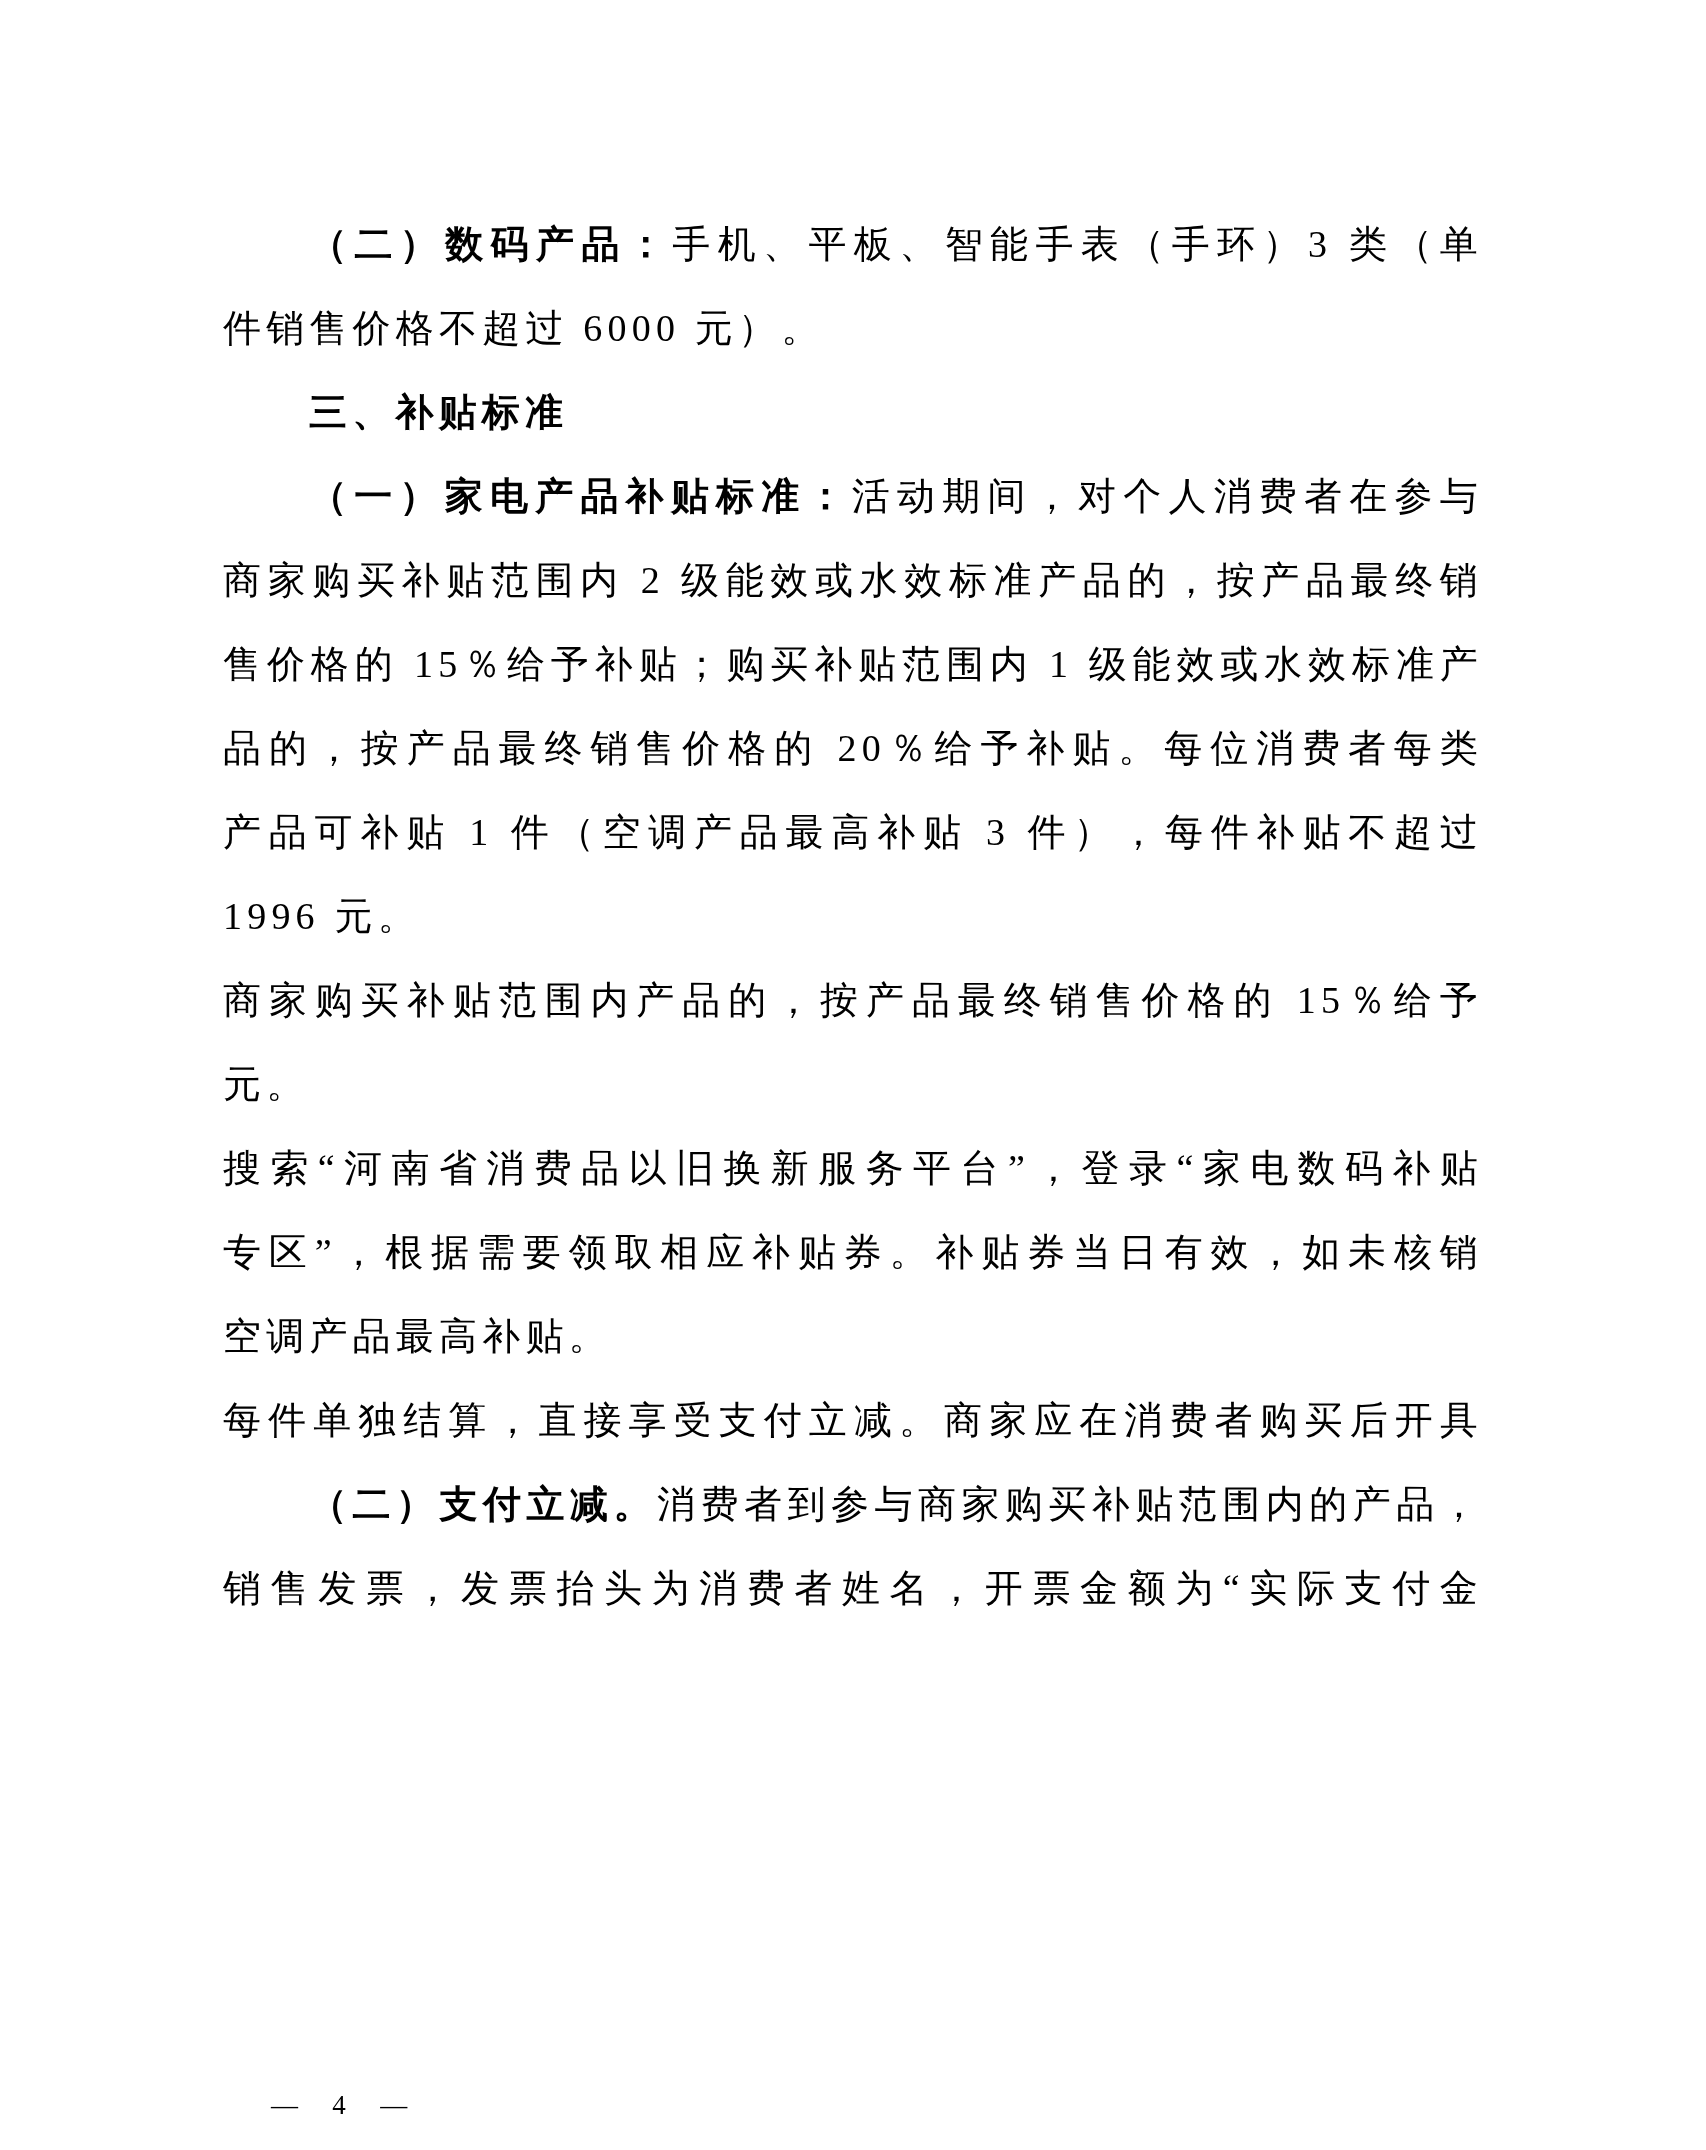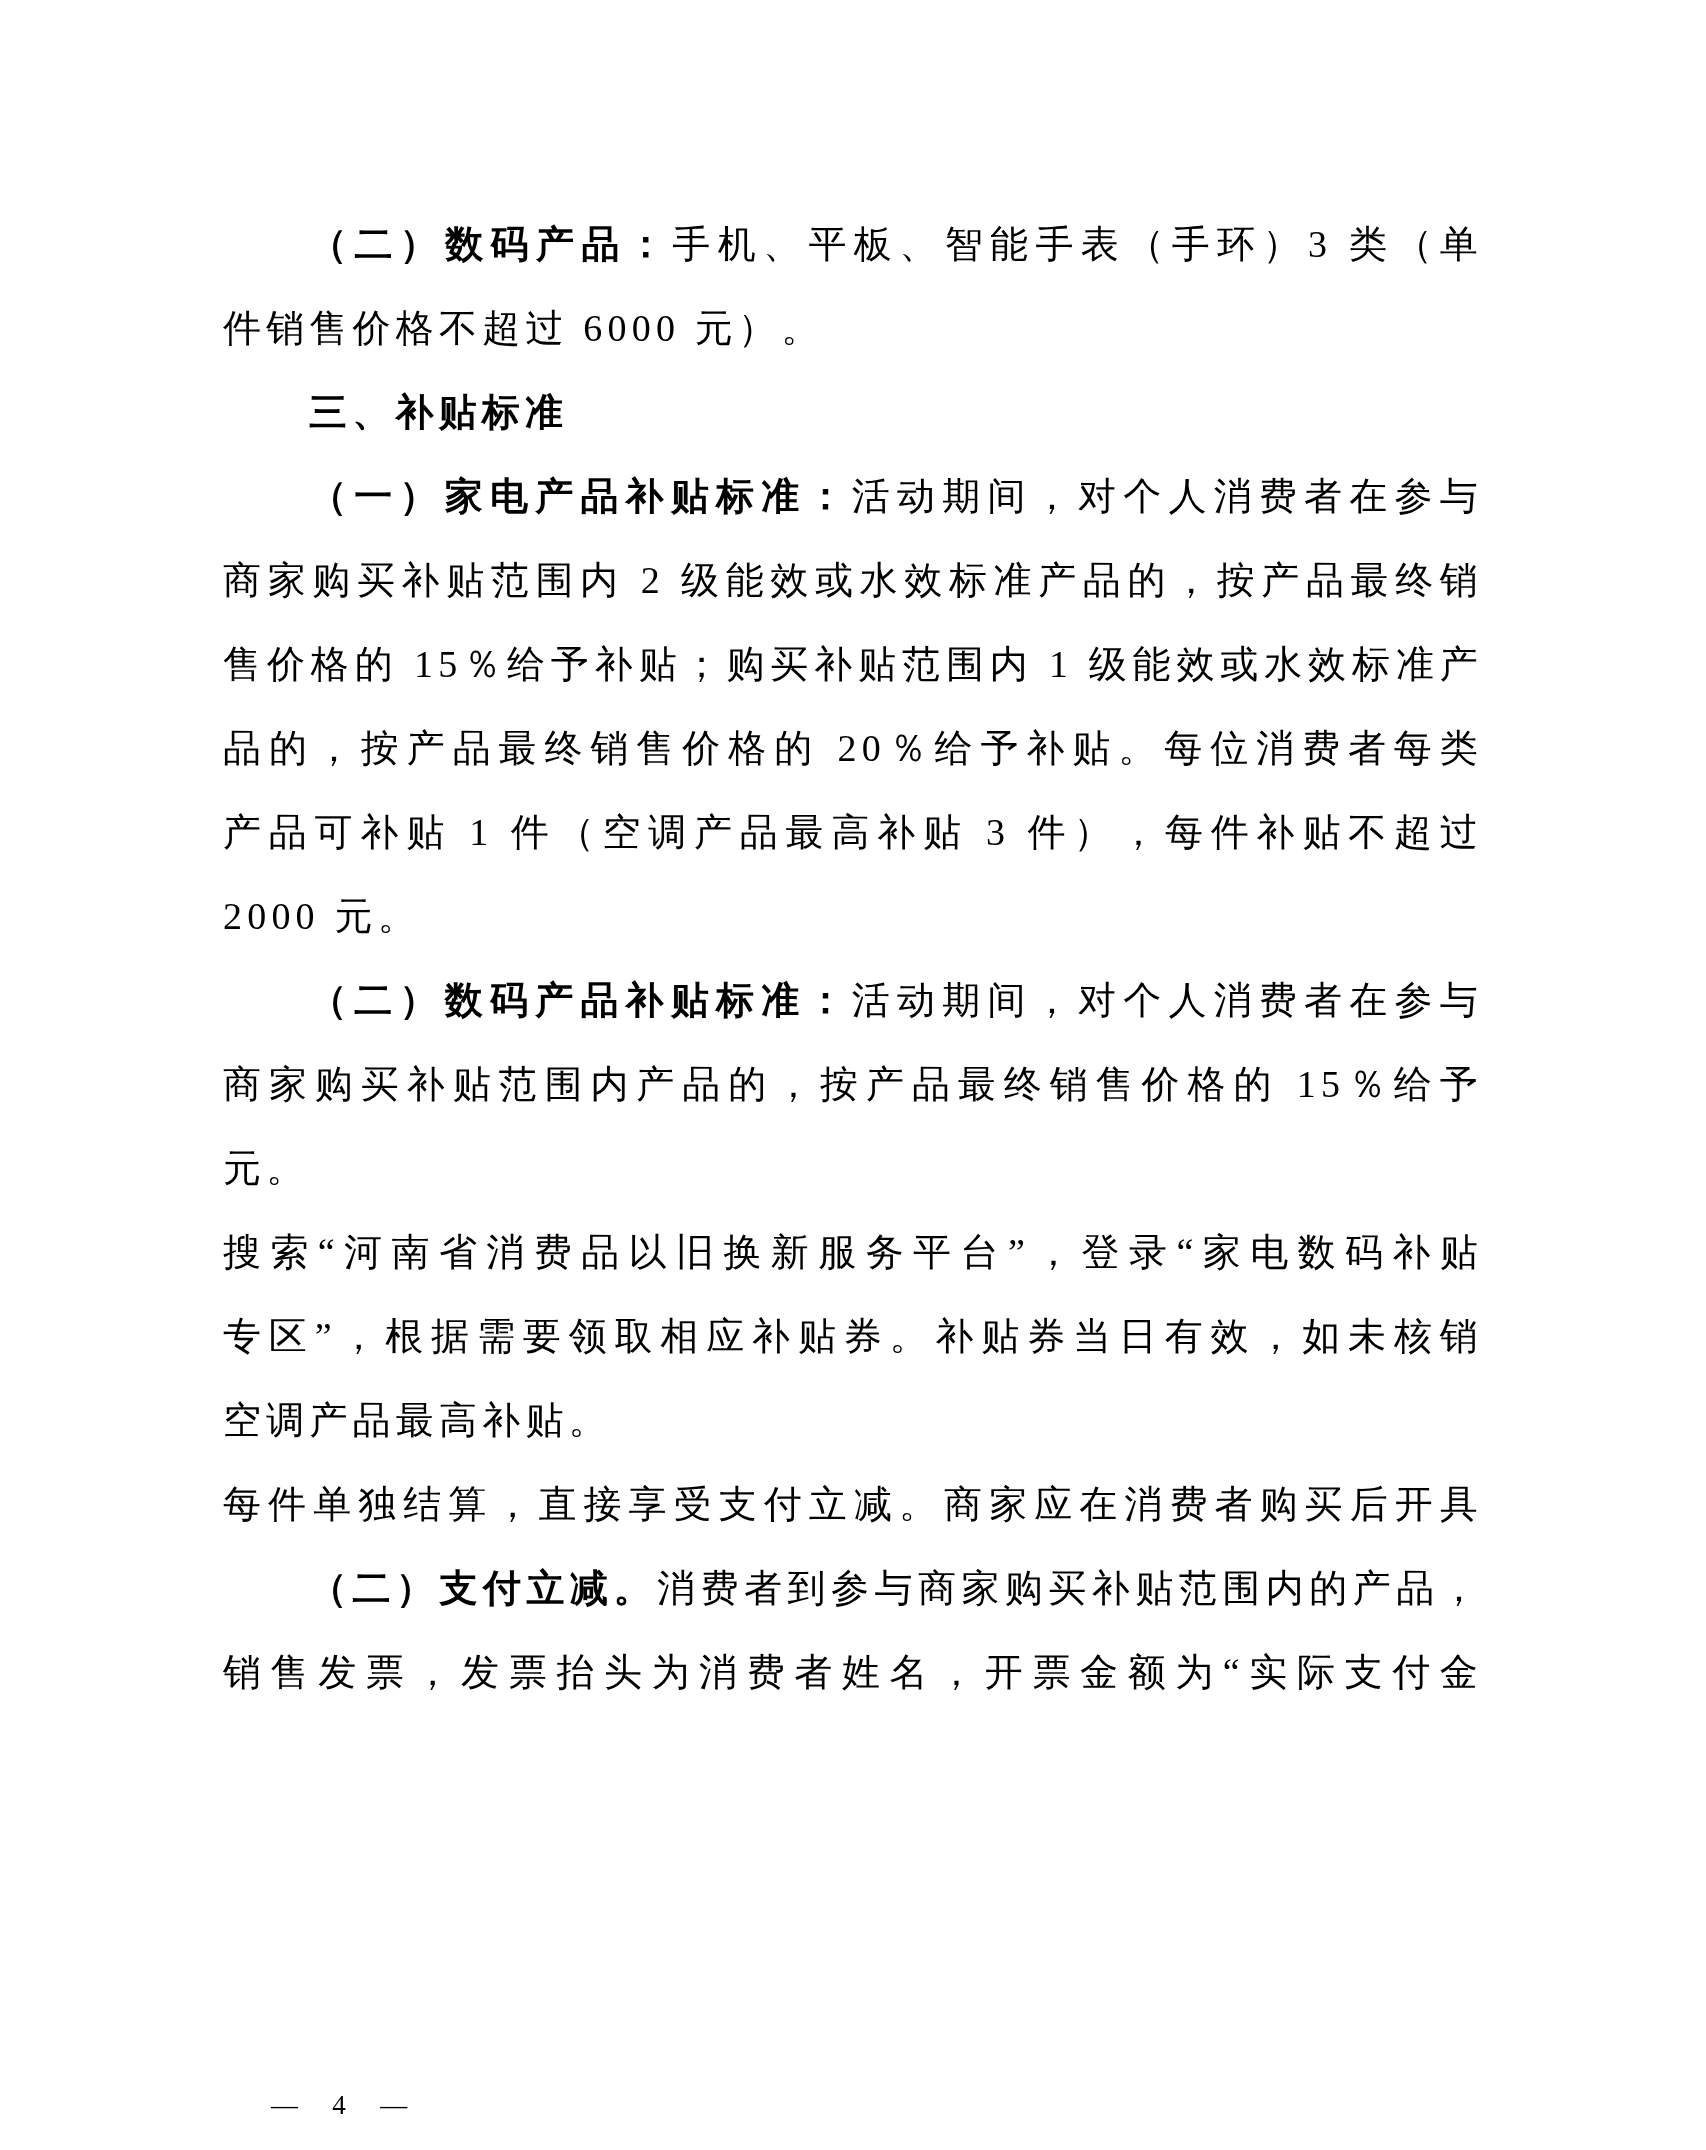--- a/index.html
+++ b/index.html
@@ -69,22 +69,21 @@
 <div class="page">
   <div class="content">
       <div class="line indent justify"><span class="seg kai">（二）数码产品：</span><span class="seg song">手机、平板、智能手表（手环）3 类（单</span></div>
       <div class="line"><span class="seg song">件销售价格不超过 6000 元）。</span></div>
       <div class="line indent"><span class="seg hei">三、补贴标准</span></div>
       <div class="line indent justify"><span class="seg kai">（一）家电产品补贴标准：</span><span class="seg song">活动期间，对个人消费者在参与</span></div>
       <div class="line justify"><span class="seg song">商家购买补贴范围内 2 级能效或水效标准产品的，按产品最终销</span></div>
       <div class="line justify"><span class="seg song">售价格的 15％给予补贴；购买补贴范围内 1 级能效或水效标准产</span></div>
       <div class="line justify"><span class="seg song">品的，按产品最终销售价格的 20％给予补贴。每位消费者每类</span></div>
       <div class="line justify"><span class="seg song">产品可补贴 1 件（空调产品最高补贴 3 件），每件补贴不超过</span></div>
-      <div class="line"><span class="seg song">2000 元。</span></div>
-      <div class="line indent justify"><span class="seg kai">（二）数码产品补贴标准：</span><span class="seg song">活动期间，对个人消费者在参与</span></div>
+      <div class="line"><span class="seg song">1996 元。</span></div>
       <div class="line justify"><span class="seg song">商家购买补贴范围内产品的，按产品最终销售价格的 15％给予</span></div>
       <div class="line"><span class="seg song">元。</span></div>
       <div class="line justify"><span class="seg song">搜索“河南省消费品以旧换新服务平台”，登录“家电数码补贴</span></div>
       <div class="line justify"><span class="seg song">专区”，根据需要领取相应补贴券。补贴券当日有效，如未核销</span></div>
       <div class="line"><span class="seg song">空调产品最高补贴。</span></div>
       <div class="line justify"><span class="seg song">每件单独结算，直接享受支付立减。商家应在消费者购买后开具</span></div>
       <div class="line indent justify"><span class="seg kai">（二）支付立减。</span><span class="seg song">消费者到参与商家购买补贴范围内的产品，</span></div>
       <div class="line justify"><span class="seg song">销售发票，发票抬头为消费者姓名，开票金额为“实际支付金</span></div>
     </div>
   <div class="footer">— 4 —</div>

